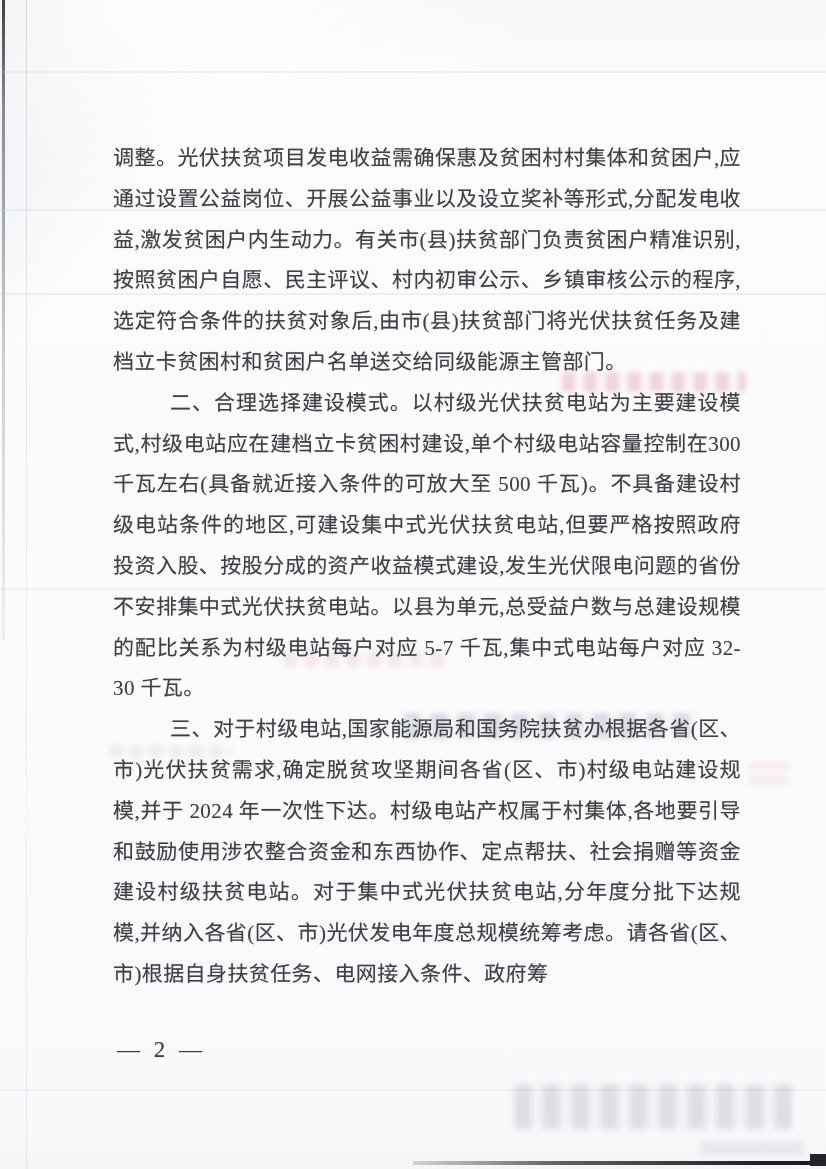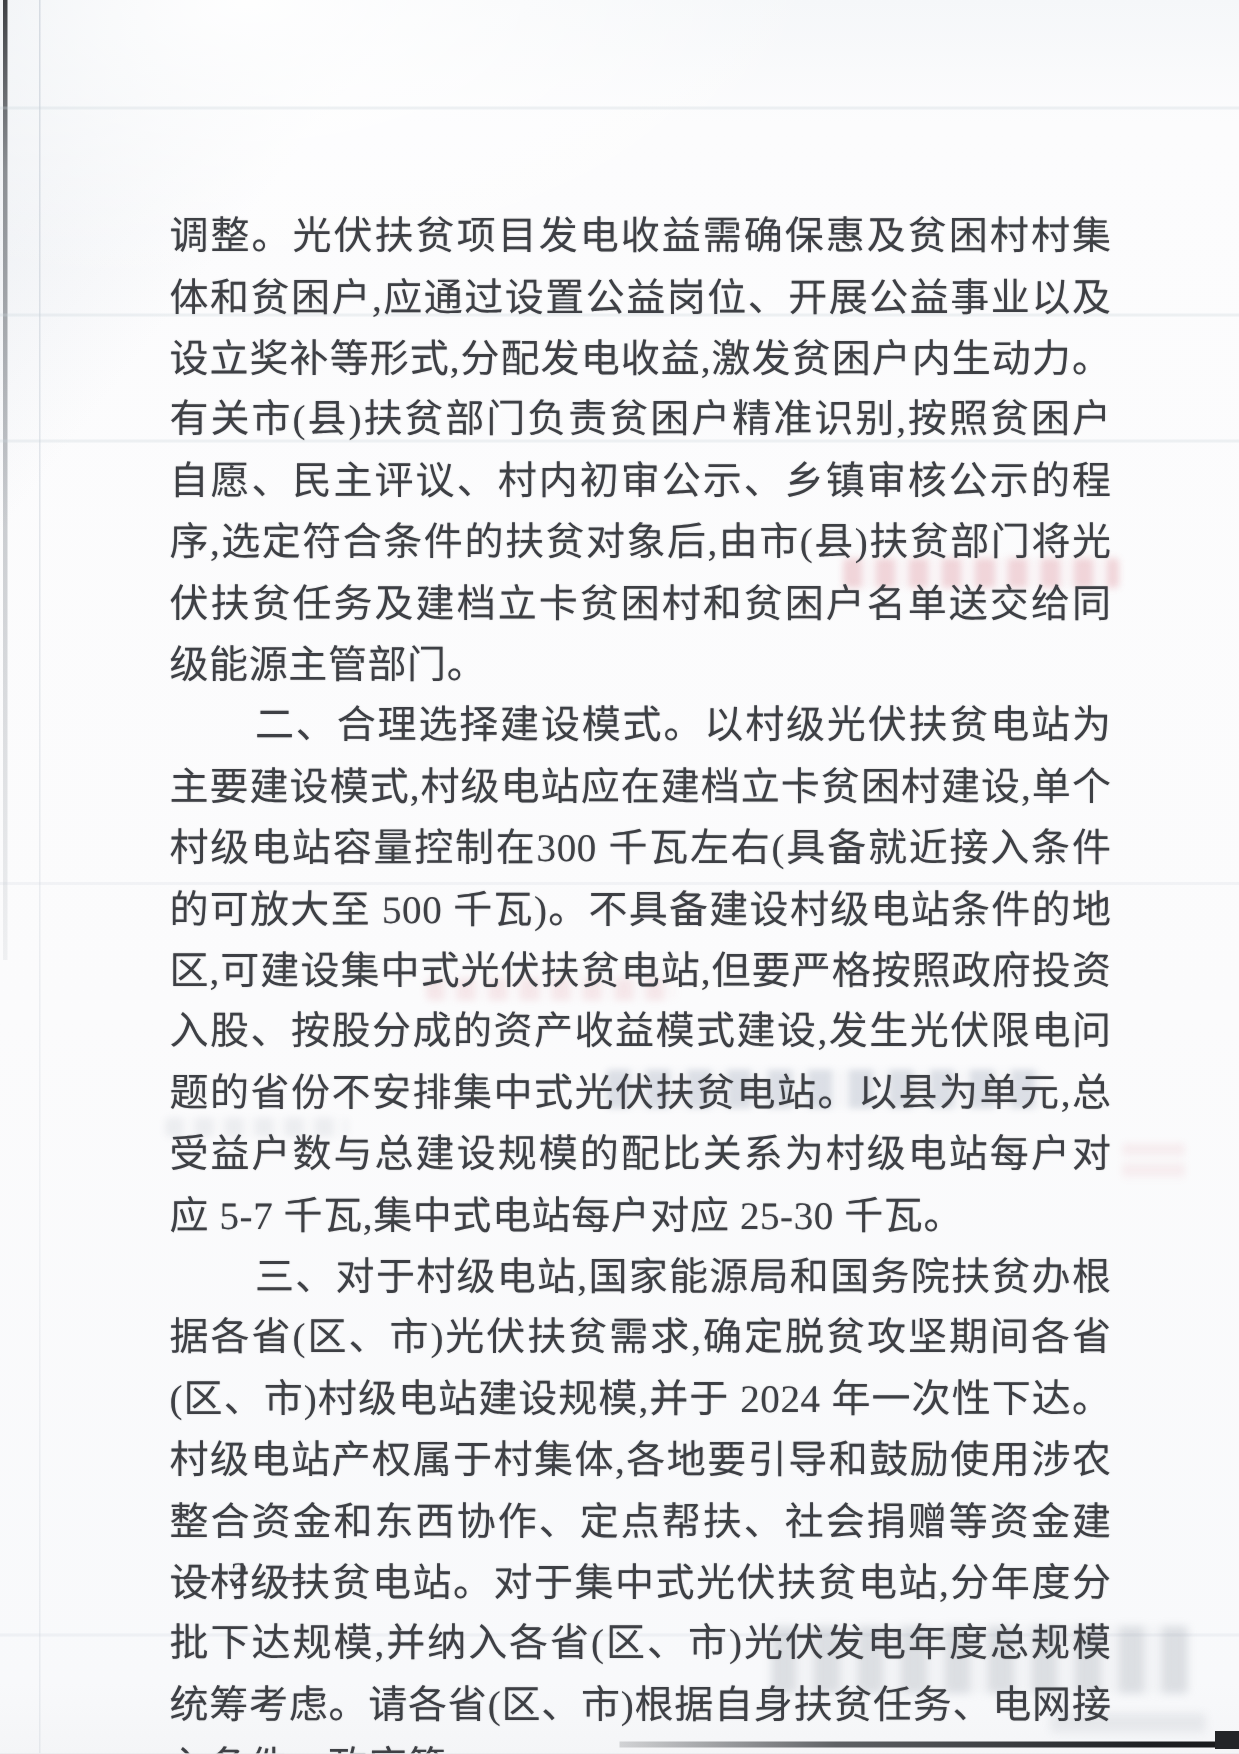--- a/index.html
+++ b/index.html
@@ -72,21 +72,21 @@
   .bleed.blob-bottom2{
     left:700px;top:1142px;width:104px;height:13px;
     background:rgba(150,156,166,0.35);filter:blur(3px);opacity:.45;
   }
   
   .text-block{
     position:absolute;left:113px;top:138px;width:628px;
   }
   .para{
     margin:0;padding:0;
-    font-size:26px;line-height:40.8px;letter-spacing:0.4px;
+    font-size:21px;line-height:40.8px;letter-spacing:0.4px;
     color:#3e4045;
     text-align:justify;text-justify:inter-character;
     text-shadow:0 0 1px rgba(62,64,69,0.35);
   }
   .para.indent{text-indent:57px;}
   .page-number{
     position:absolute;left:117px;top:1037px;
     font-size:23px;letter-spacing:4px;color:#3e4045;
     text-shadow:0 0 1px rgba(62,64,69,0.35);
   }
@@ -108,18 +108,18 @@
   <div class="bleed pink-3"></div>
   <div class="bleed gray-1"></div>
   <div class="bleed gray-2"></div>
   <div class="bleed blob-bottom"></div>
   <div class="bleed blob-bottom2"></div>
   <div class="bottom-edge-line"></div>
   <div class="bottom-corner-mark"></div>
 
   <main class="text-block">
     <p class="para">调整。光伏扶贫项目发电收益需确保惠及贫困村村集体和贫困户,应通过设置公益岗位、开展公益事业以及设立奖补等形式,分配发电收益,激发贫困户内生动力。有关市(县)扶贫部门负责贫困户精准识别,按照贫困户自愿、民主评议、村内初审公示、乡镇审核公示的程序,选定符合条件的扶贫对象后,由市(县)扶贫部门将光伏扶贫任务及建档立卡贫困村和贫困户名单送交给同级能源主管部门。</p>
-    <p class="para indent">二、合理选择建设模式。以村级光伏扶贫电站为主要建设模式,村级电站应在建档立卡贫困村建设,单个村级电站容量控制在300 千瓦左右(具备就近接入条件的可放大至 500 千瓦)。不具备建设村级电站条件的地区,可建设集中式光伏扶贫电站,但要严格按照政府投资入股、按股分成的资产收益模式建设,发生光伏限电问题的省份不安排集中式光伏扶贫电站。以县为单元,总受益户数与总建设规模的配比关系为村级电站每户对应 5-7 千瓦,集中式电站每户对应 25-30 千瓦。</p>
+    <p class="para indent">二、合理选择建设模式。以村级光伏扶贫电站为主要建设模式,村级电站应在建档立卡贫困村建设,单个村级电站容量控制在300 千瓦左右(具备就近接入条件的可放大至 500 千瓦)。不具备建设村级电站条件的地区,可建设集中式光伏扶贫电站,但要严格按照政府投资入股、按股分成的资产收益模式建设,发生光伏限电问题的省份不安排集中式光伏扶贫电站。以县为单元,总受益户数与总建设规模的配比关系为村级电站每户对应 5-7 千瓦,集中式电站每户对应 32-30 千瓦。</p>
     <p class="para indent">三、对于村级电站,国家能源局和国务院扶贫办根据各省(区、市)光伏扶贫需求,确定脱贫攻坚期间各省(区、市)村级电站建设规模,并于 2024 年一次性下达。村级电站产权属于村集体,各地要引导和鼓励使用涉农整合资金和东西协作、定点帮扶、社会捐赠等资金建设村级扶贫电站。对于集中式光伏扶贫电站,分年度分批下达规模,并纳入各省(区、市)光伏发电年度总规模统筹考虑。请各省(区、市)根据自身扶贫任务、电网接入条件、政府筹</p>
   </main>
 
   <div class="page-number">— 2 —</div>
 </div>
 
 </body></html>

